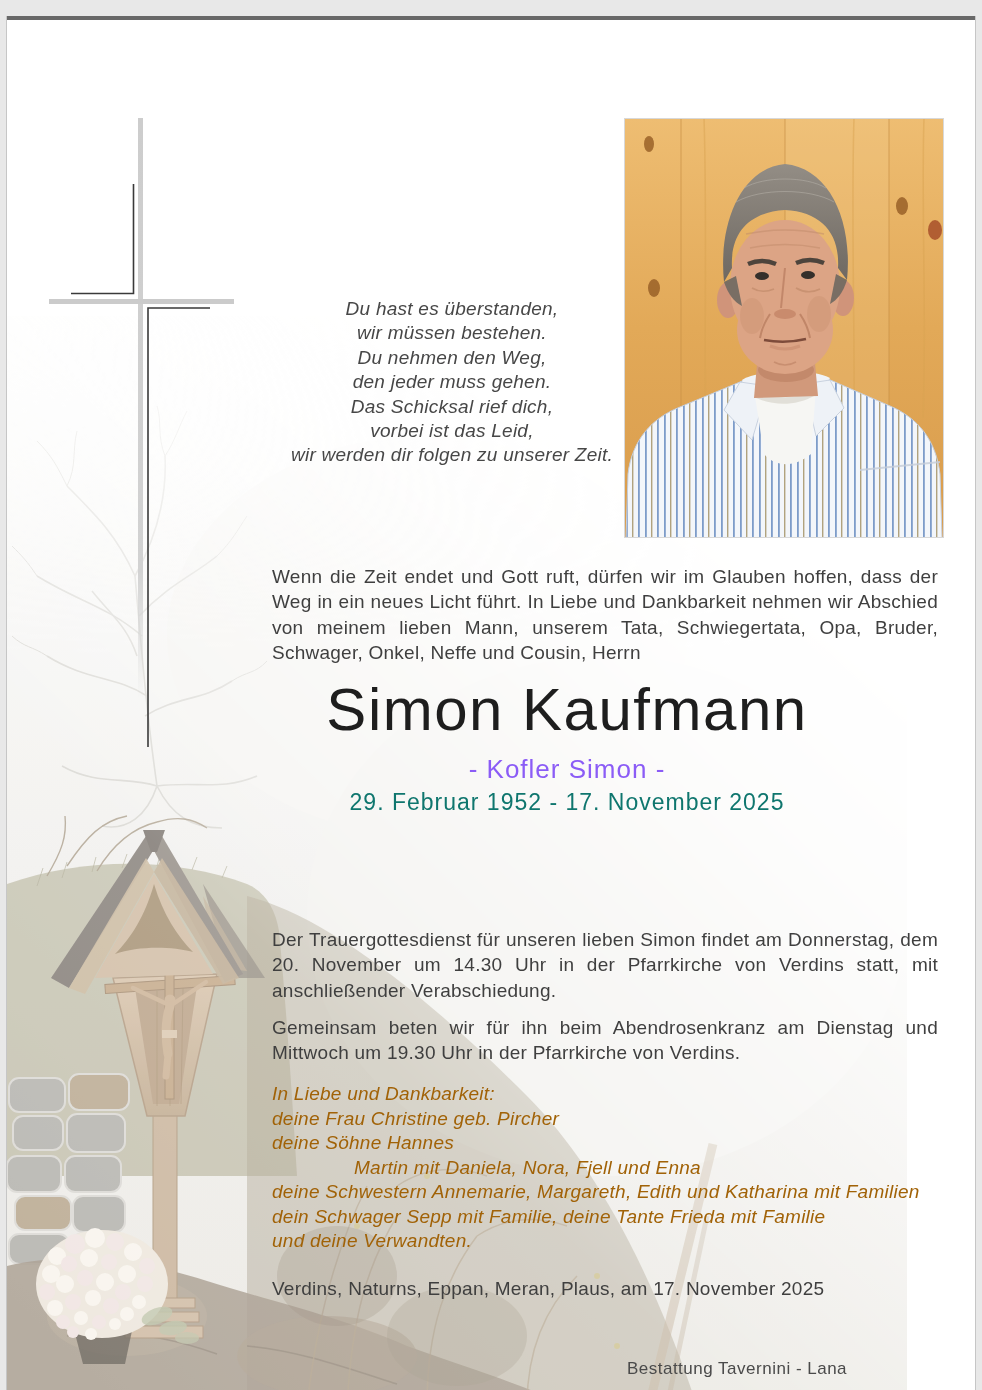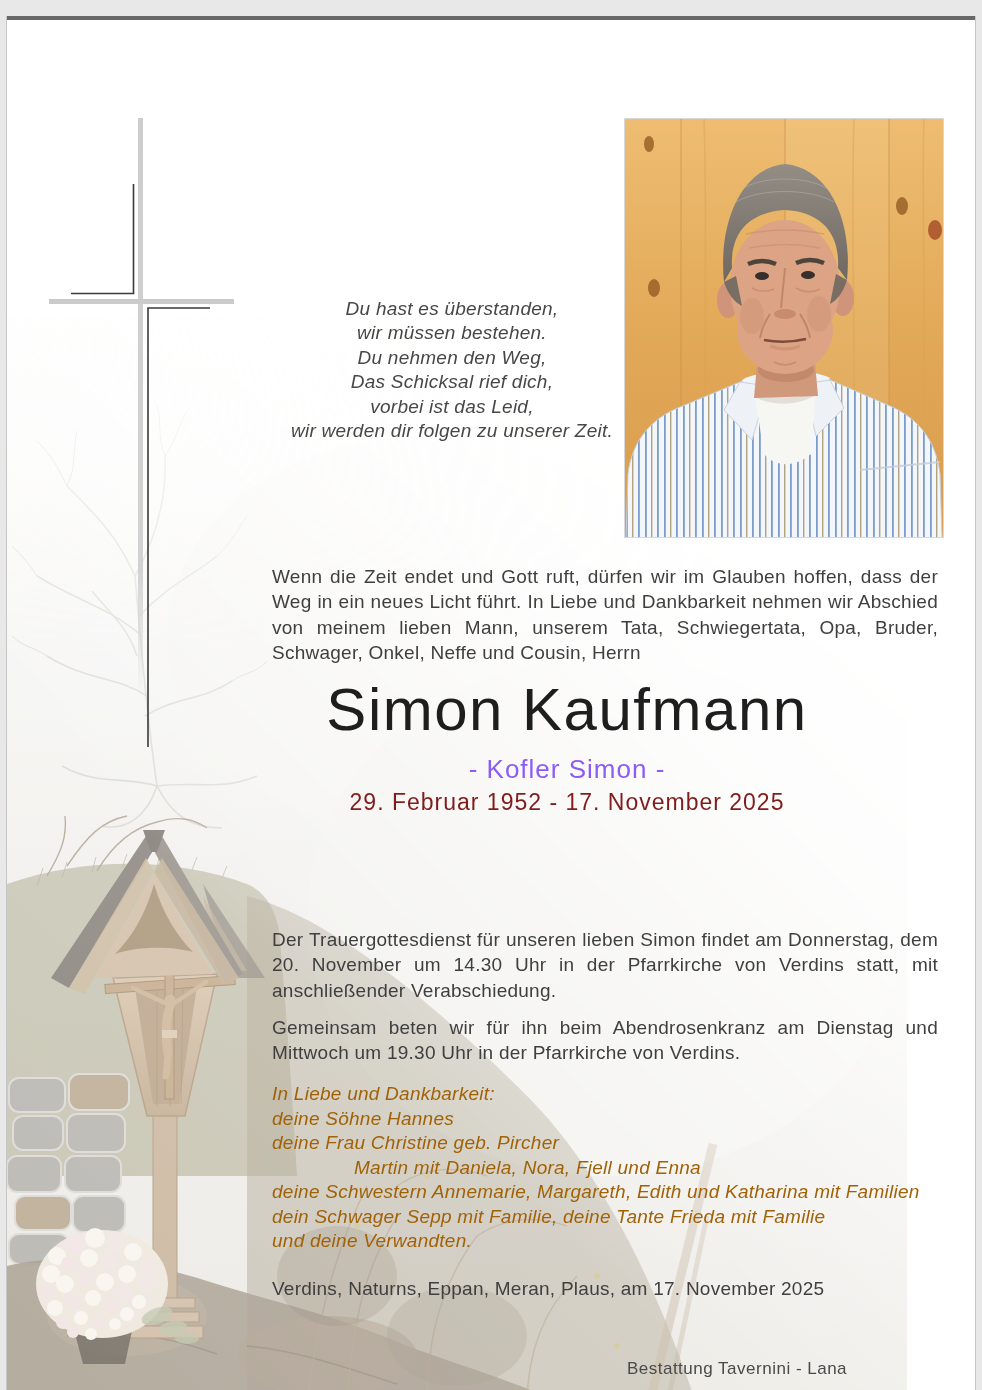--- a/index.html
+++ b/index.html
@@ -24,21 +24,21 @@
   .poem{left:240px;top:281px;width:410px;text-align:center;font-style:italic;
         font-size:19px;line-height:24.4px;color:#474747;}
   .para{left:265px;top:548px;width:666px;text-align:justify;
         font-size:19px;line-height:25.3px;color:#3f3f3f;}
   .p2{top:822px;} .p3{top:911px;} .p4{top:999px;}
   .name{left:160px;top:664px;width:800px;text-align:center;
         font-size:60px;line-height:1;color:#1e1e1e;letter-spacing:1.5px;font-weight:400;}
   .alias{left:160px;top:738px;width:800px;text-align:center;
         font-size:26px;color:#8b5cf6;letter-spacing:1px;}
   .dates{left:160px;top:773px;width:800px;text-align:center;
-        font-size:23px;color:#7f1d1d;letter-spacing:1px;}
+        font-size:23px;color:#0f766e;letter-spacing:1px;}
   .family{left:265px;top:1066px;width:690px;font-style:italic;
         font-size:19px;line-height:24.5px;color:#a16207;}
   .family .indent{padding-left:82px;}
   .placedate{left:265px;top:1262px;width:690px;font-size:19px;color:#3f3f3f;}
   .footer{left:530px;top:1343px;width:400px;text-align:center;
         font-size:17px;color:#4a4a4a;letter-spacing:.5px;}
 </style>
 </head>
 <body>
 
@@ -307,38 +307,39 @@
     <path d="M140,222 Q161,226 182,221" stroke="#7d4b3a" stroke-width="2.5" fill="none"></path>
     <path d="M146,228 Q161,234 176,228" stroke="#cb8f70" stroke-width="3" fill="none" opacity=".7"></path>
     <path d="M150,244 Q161,250 172,244" stroke="#bb8163" stroke-width="1.6" fill="none" opacity=".6"></path>
     <rect x=".5" y=".5" width="319" height="419" fill="none" stroke="#d8d8d8"></rect>
   </svg>
 
   <div class="txt poem">
     <div>Du hast es überstanden,</div>
     <div>wir müssen bestehen.</div>
     <div>Du nehmen den Weg,</div>
+    <div>den jeder muss gehen.</div>
     <div>Das Schicksal rief dich,</div>
     <div>vorbei ist das Leid,</div>
     <div>wir werden dir folgen zu unserer Zeit.</div>
   </div>
 
   <div class="txt para">Wenn die Zeit endet und Gott ruft, dürfen wir im Glauben hoffen, dass der Weg in ein neues Licht führt. In Liebe und Dankbarkeit nehmen wir Abschied von meinem lieben Mann, unserem Tata, Schwiegertata, Opa, Bruder, Schwager, Onkel, Neffe und Cousin, Herrn</div>
 
   <div class="txt name">Simon Kaufmann</div>
   <div class="txt alias">- Kofler Simon -</div>
   <div class="txt dates">29. Februar 1952 - 17. November 2025</div>
 
   <div class="txt para p3">Der Trauergottesdienst für unseren lieben Simon findet am Donnerstag, dem 20. November um 14.30 Uhr in der Pfarrkirche von Verdins statt, mit anschließender Verabschiedung.</div>
   <div class="txt para p4">Gemeinsam beten wir für ihn beim Abendrosenkranz am Dienstag und Mittwoch um 19.30 Uhr in der Pfarrkirche von Verdins.</div>
 
   <div class="txt family">
     <div>In Liebe und Dankbarkeit:</div>
+    <div>deine Frau Christine geb. Pircher</div>
     <div>deine Söhne Hannes</div>
-    <div>deine Frau Christine geb. Pircher</div>
     <div class="indent">Martin mit Daniela, Nora, Fjell und Enna</div>
     <div>deine Schwestern Annemarie, Margareth, Edith und Katharina mit Familien</div>
     <div>dein Schwager Sepp mit Familie, deine Tante Frieda mit Familie</div>
     <div>und deine Verwandten.</div>
   </div>
 
   <div class="txt placedate">Verdins, Naturns, Eppan, Meran, Plaus, am 17. November 2025</div>
 
   <div class="txt footer">Bestattung Tavernini - Lana</div>
 </div>

